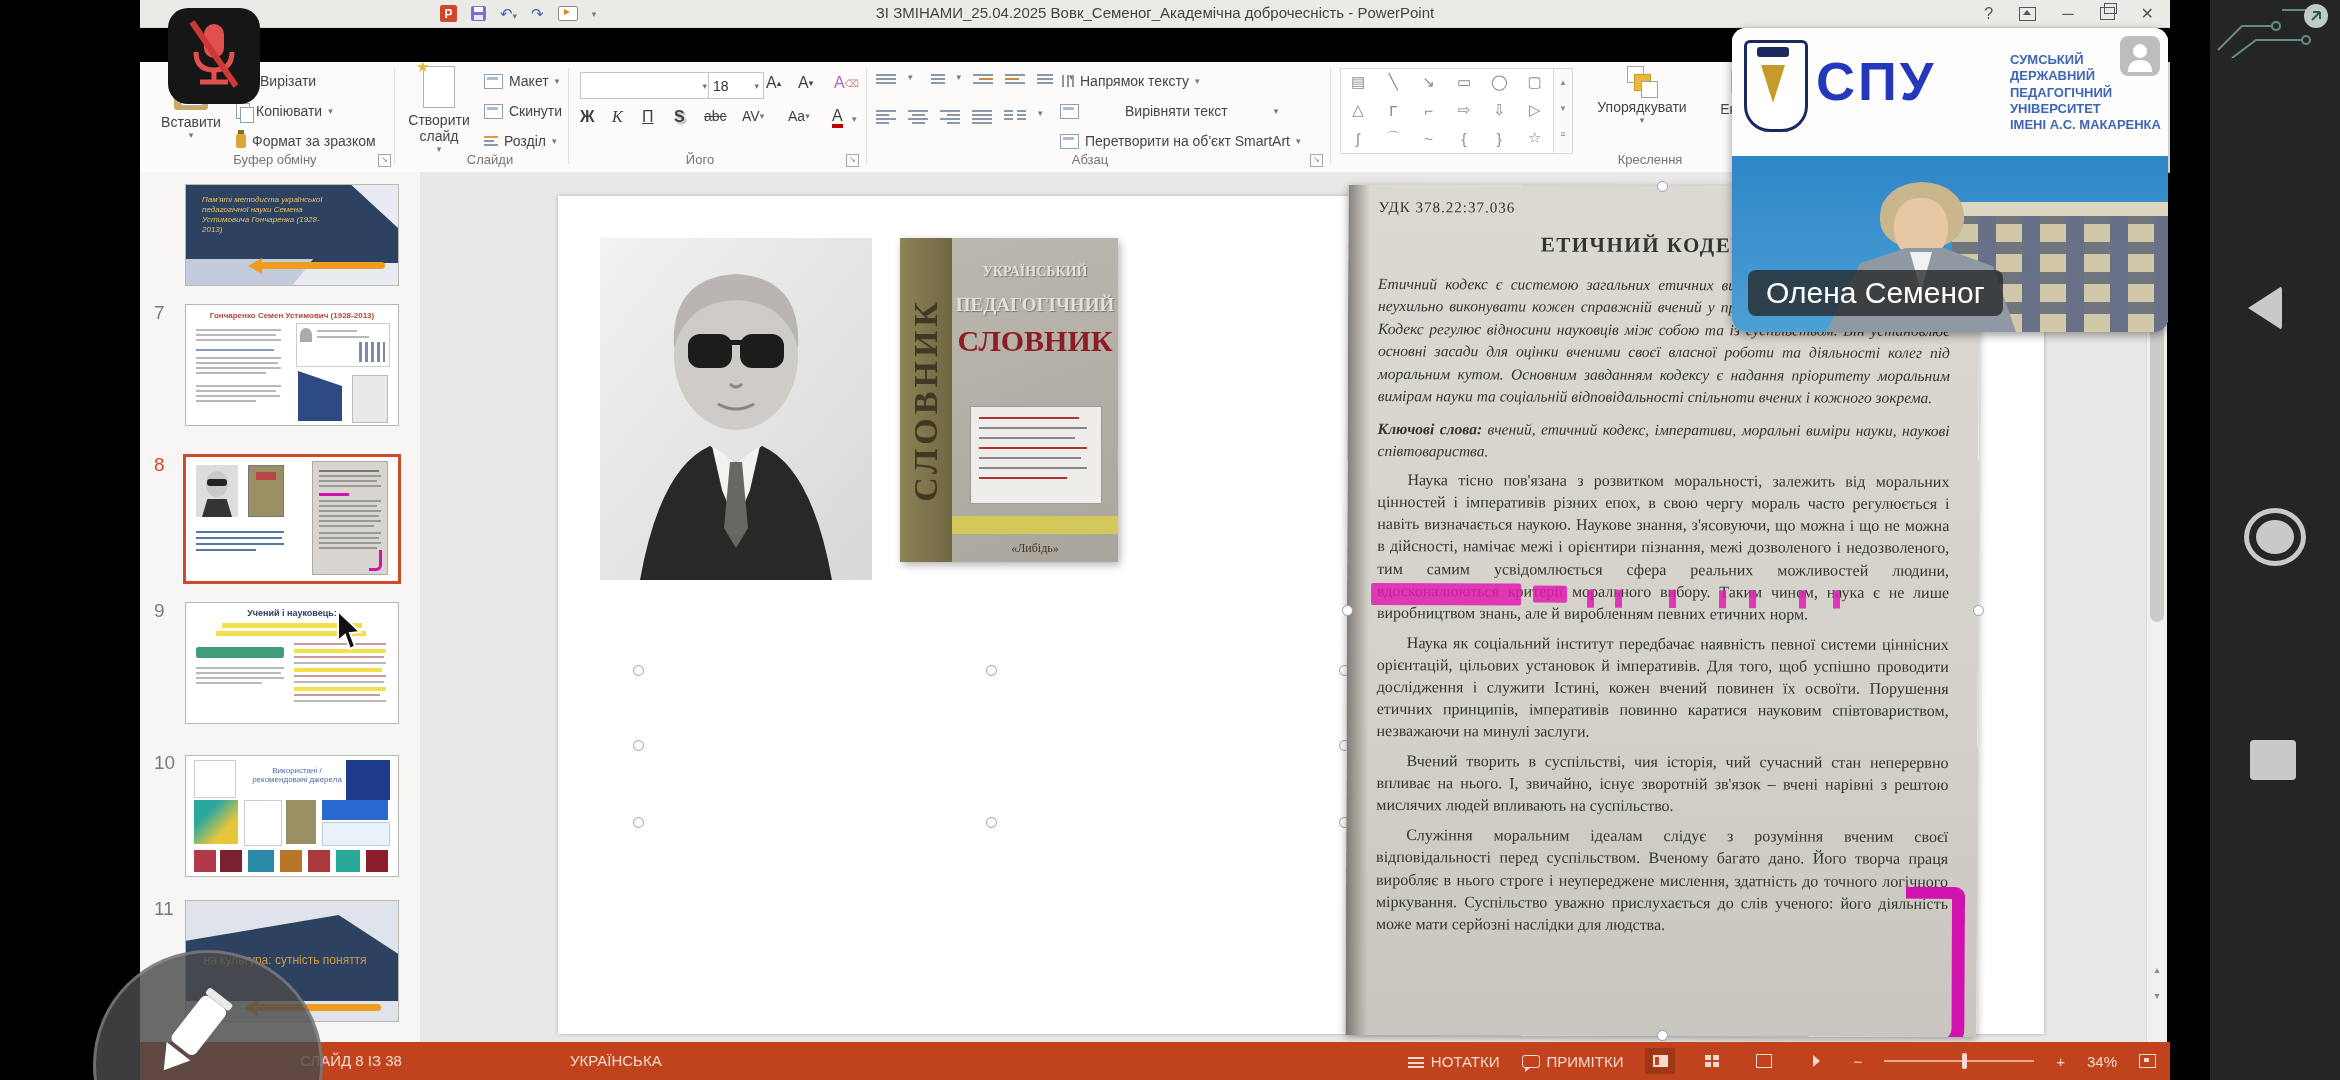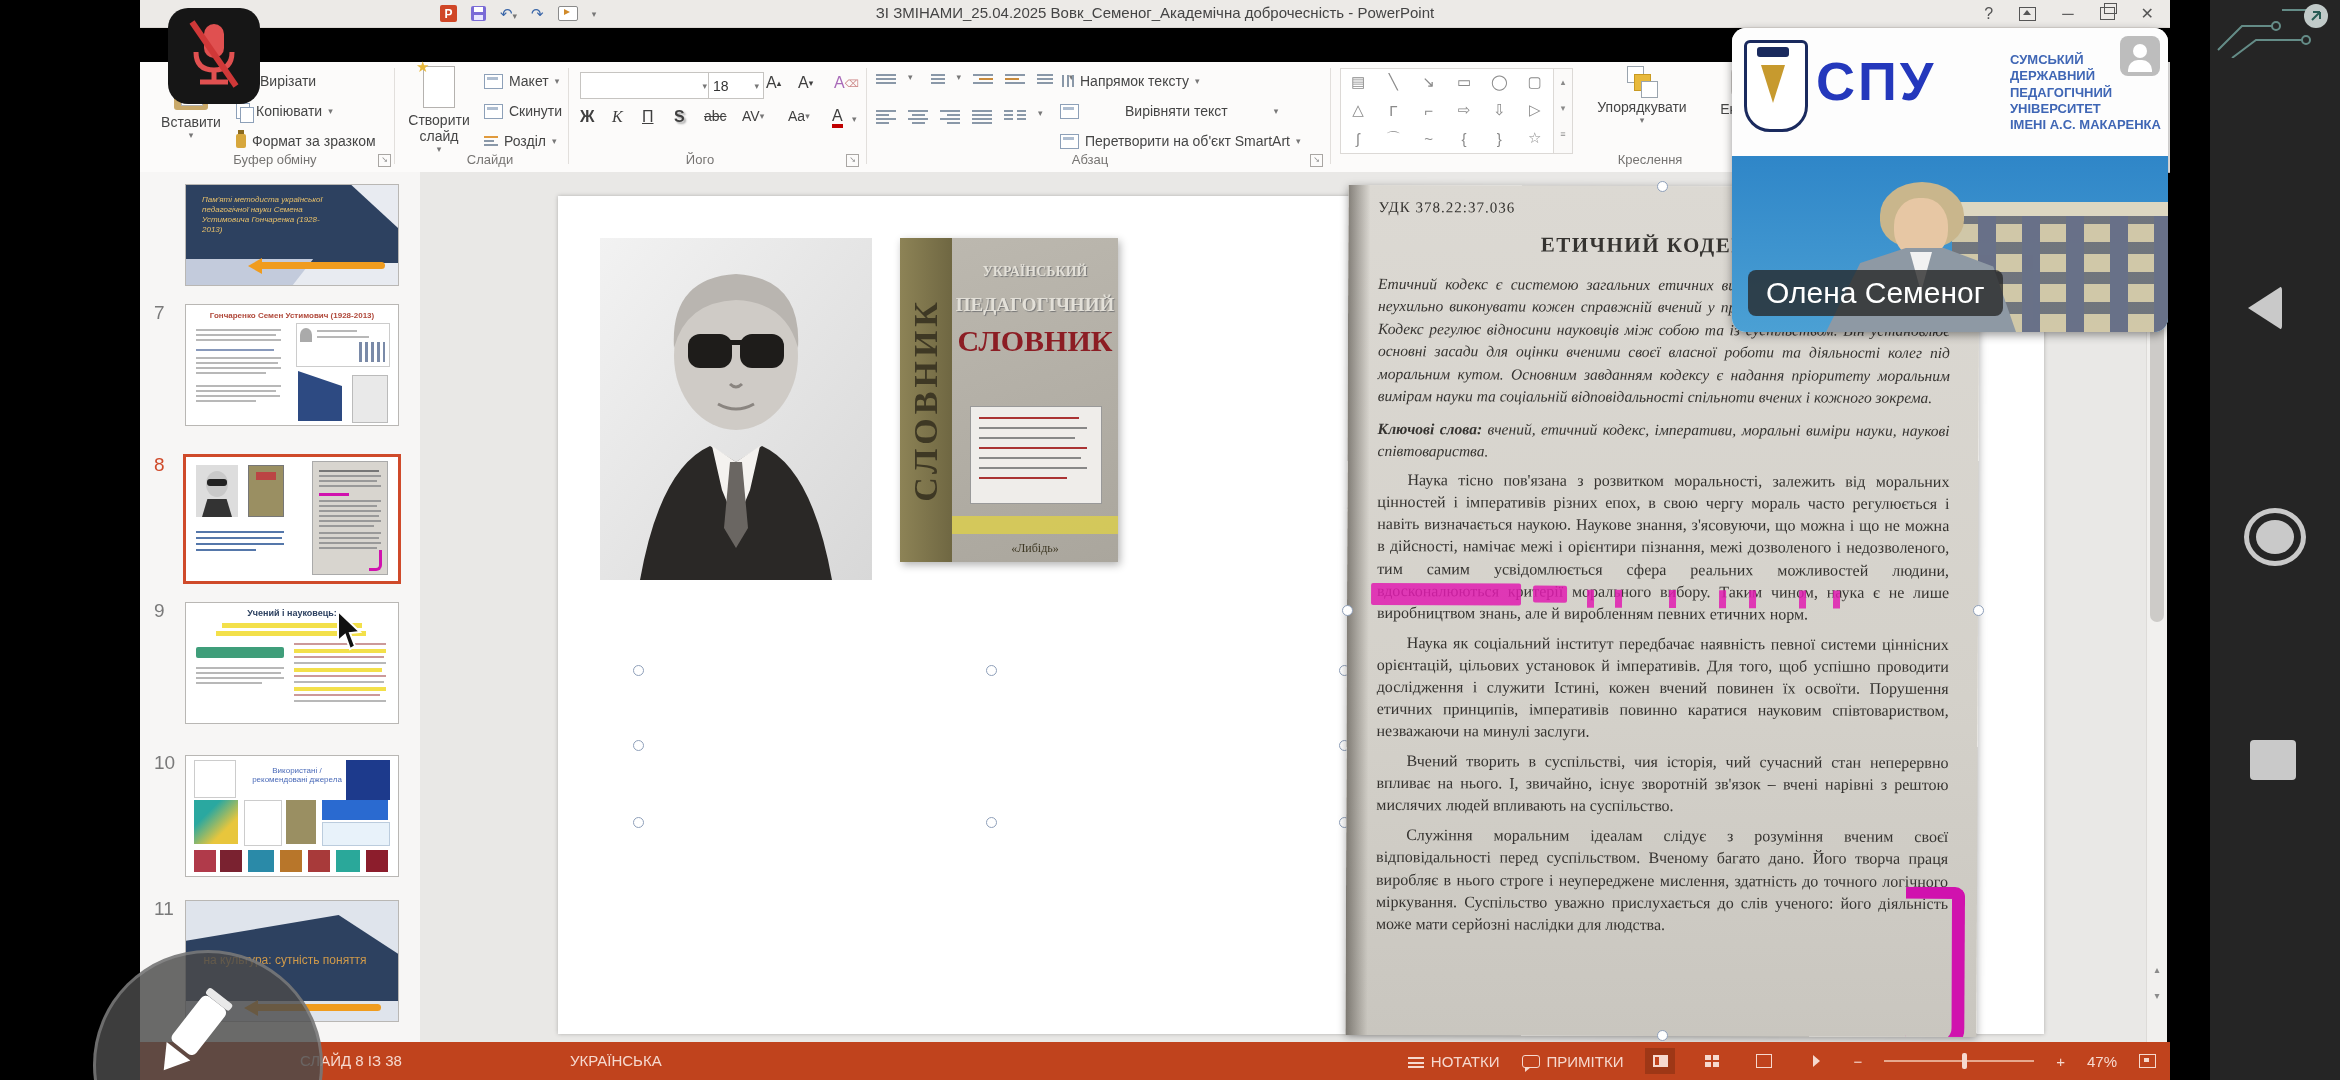--- a/index.html
+++ b/index.html
@@ -632,21 +632,21 @@
           <span class="vb3"></span>
         </span>
       <span class="viewbtn">
           <span class="vb4"></span>
         </span>
       <span>−</span>
       <span class="sldr">
           <span class="th"></span>
         </span>
       <span>+</span>
-      <span>47%</span>
+      <span>34%</span>
       <span class="fitico"></span>
     </div>
   </div>
 
   <div id="webcam" class="abs">
     <div class="banner">
       <div class="shield">
           <div class="cap"></div>
           <div class="nib"></div>
         </div>

